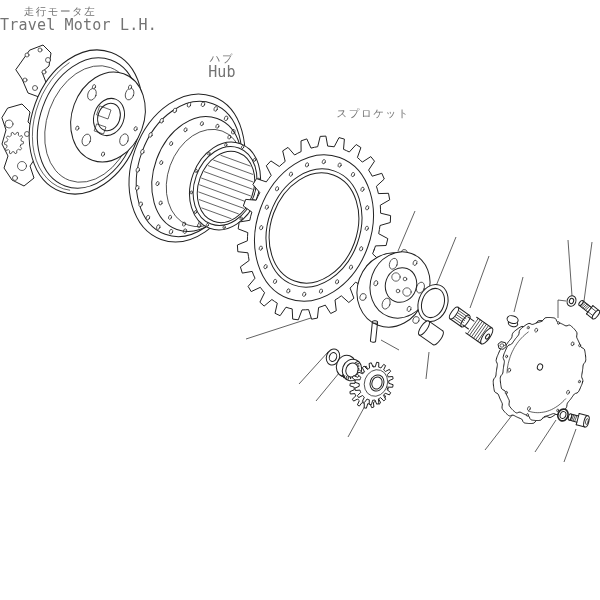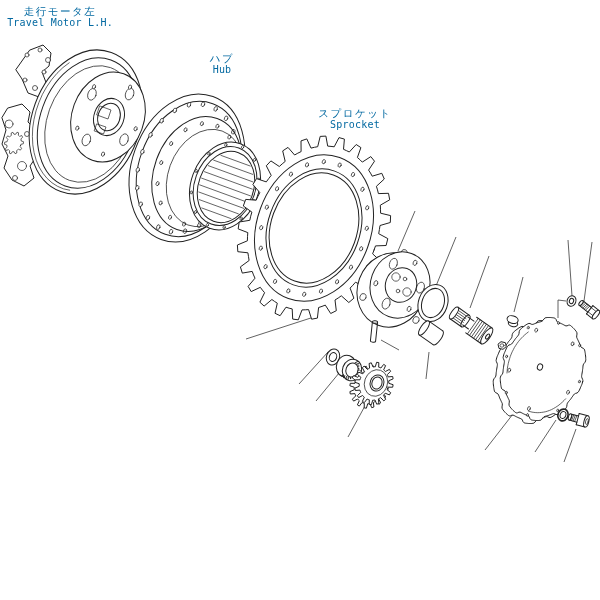--- a/index.html
+++ b/index.html
@@ -1,22 +1,22 @@
 <!DOCTYPE html>
 <html><head>
 <meta charset="utf-8">
 <style>
   html,body{margin:0;padding:0;background:#ffffff;width:600px;height:600px;overflow:hidden}
   body{position:relative;font-family:"DejaVu Sans Mono","Liberation Mono",monospace}
   #stage{position:absolute;left:0;top:0;width:600px;height:600px}
   svg{position:absolute;left:0;top:0}
-  .lbl{position:absolute;color:#0369a1;line-height:1.18;text-align:center;white-space:nowrap}
+  .lbl{position:absolute;color:#737373;line-height:1.18;text-align:center;white-space:nowrap}
   .lbl .jp{font-size:10.5px;letter-spacing:1.5px}
-  .lbl .en{font-size:10px;letter-spacing:0.2px}
-  .lbl-left{text-align:center}
+  .lbl .en{font-size:15px;letter-spacing:0.2px}
+  .lbl-left{text-align:right}
   .ln{fill:none;stroke:#222222;stroke-width:1;stroke-linejoin:round;stroke-linecap:round}
   .thin{stroke-width:0.7}
   .f-w{fill:#ffffff}
   .ldr{fill:none;stroke:#3a3a3a;stroke-width:0.8}
   .band{fill:none;stroke:#222222;stroke-width:3.2;stroke-dasharray:1,1.1}
   .strong{stroke-width:1.6}
 </style>
 </head>
 <body>
 
@@ -316,16 +316,15 @@
     <div class="en">Travel Motor L.H.</div>
   </div>
 
   <div class="lbl" style="left:180px;top:52px;width:84px">
     <div class="jp">ハブ</div>
     <div class="en">Hub</div>
   </div>
 
   <div class="lbl lbl-left" style="left:300px;top:107px;width:110px">
     <div class="jp">スプロケット</div>
-    <div class="en">Sprocket</div>
   </div>
 
 </div>
 
 </body></html>

